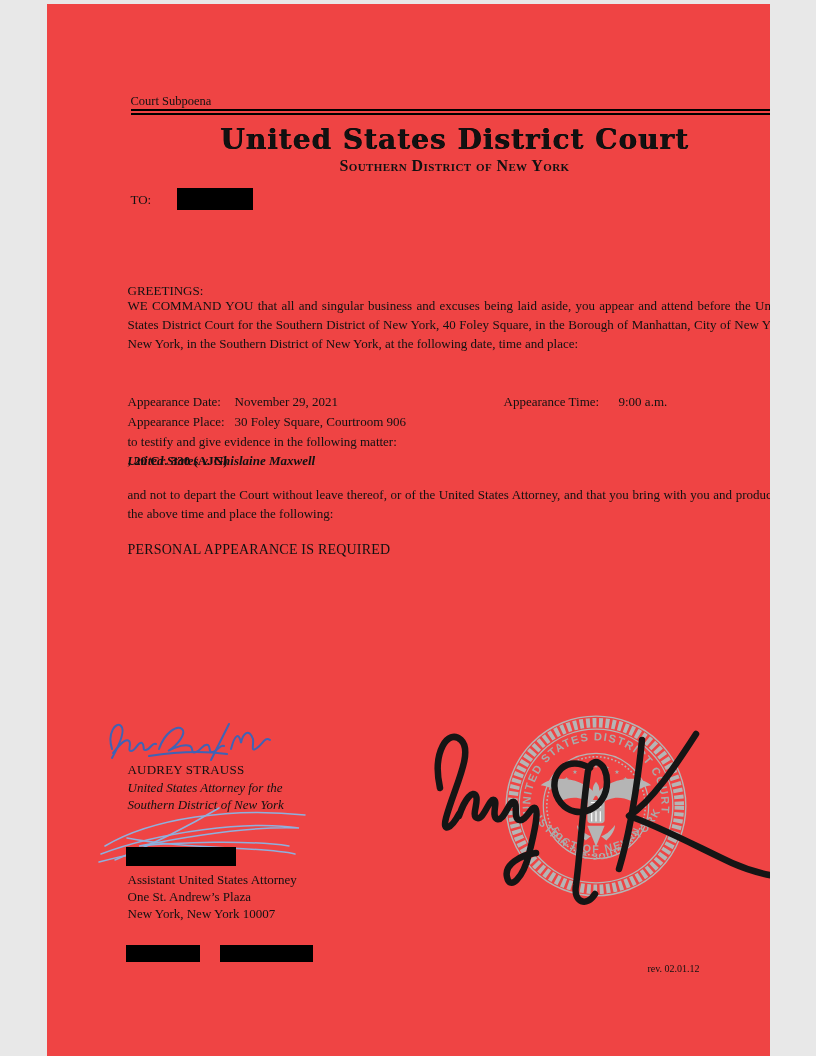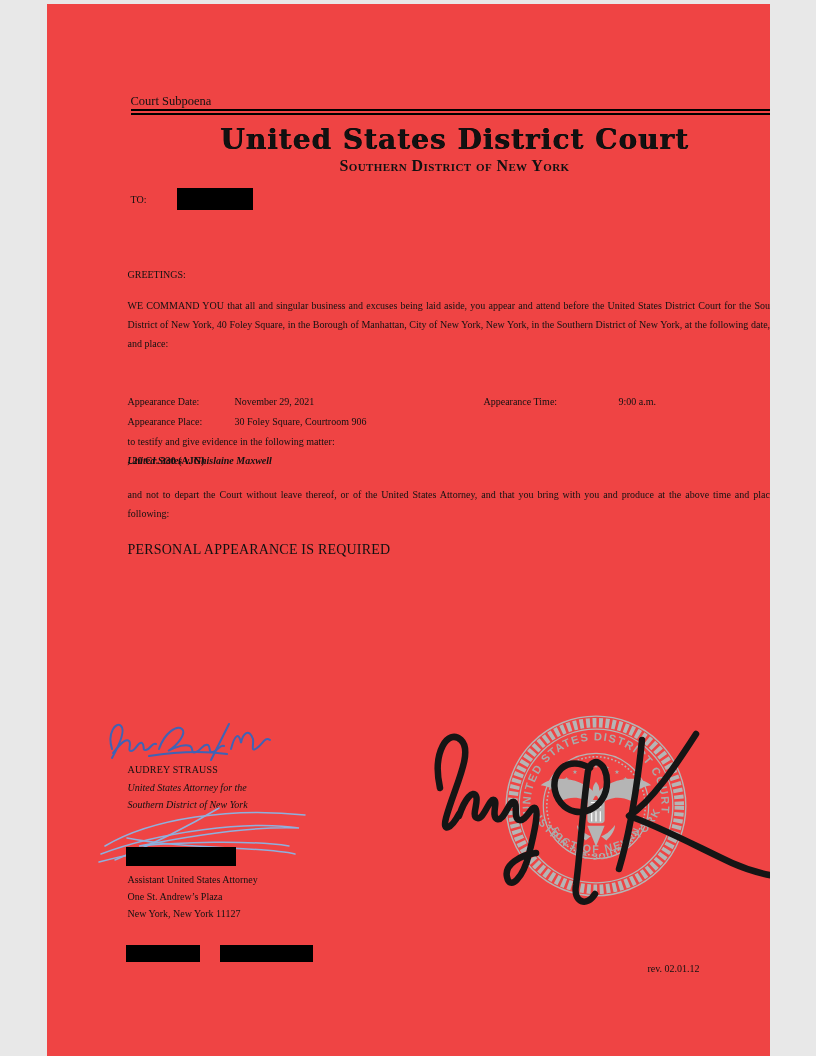--- a/index.html
+++ b/index.html
@@ -13,21 +13,21 @@
   .rule{background:#000;}
   .court-title{
     width:816px;text-align:center;font-family:"DejaVu Serif",serif;
     font-weight:700;font-size:28px;letter-spacing:1px;
     text-shadow:0.6px 0 0 #000;
   }
   .court-subtitle{
     width:816px;text-align:center;font-weight:700;font-size:16px;
     font-variant:small-caps;letter-spacing:0.4px;
   }
-  .body-text{font-size:10px;line-height:18.9px;}
+  .body-text{font-size:13px;line-height:18.9px;}
   .just{text-align:justify;}
   .redaction{background:#000;display:inline-block;}
   .caps{letter-spacing:0.2px;}
   .italic{font-style:italic;}
   .case-line{font-weight:700;}
   .case-name{font-style:italic;}
   .rev{font-size:10px;}
   .row-abs span{position:absolute;white-space:nowrap;}
   .email-row{display:flex;align-items:center;gap:7px;}
   svg{display:block;}
@@ -40,28 +40,28 @@
   <div class="abs hdr-label" style="left:84px;top:90px;">Court Subpoena</div>
   <div class="abs rule" style="left:84px;top:105px;width:661px;height:1.5px;"></div>
   <div class="abs rule" style="left:84px;top:108.5px;width:661px;height:2.5px;"></div>
 
   <div class="abs court-title" style="left:0;top:119px;">United States District Court</div>
   <div class="abs court-subtitle" style="left:0;top:153px;">Southern District of New York</div>
 
   <div class="abs body-text" style="left:84px;top:187px;">TO:</div>
   <div class="abs redaction" style="left:130px;top:184px;width:76px;height:22px;"></div>
 
-  <div class="abs body-text" style="left:81px;top:262px;font-family:Liberation Serif, serif;">GREETINGS:</div>
+  <div class="abs body-text" style="left:81px;top:278px;font-family:Liberation Serif, serif;">GREETINGS:</div>
 
   <div class="abs body-text just" style="left:81px;top:293px;width:663px;">WE COMMAND YOU that all and singular business and excuses being laid aside, you appear and attend before the United States District Court for the Southern District of New York, 40 Foley Square, in the Borough of Manhattan, City of New York, New York, in the Southern District of New York, at the following date, time and place:</div>
 
   <div class="abs row-abs body-text" style="left:81px;top:389px;width:663px;height:82px;">
     <span style="left:0;top:0;">Appearance Date:</span>
     <span style="left:107px;top:0;">November 29, 2021</span>
-    <span style="left:356px;top:0;">Appearance Time:</span>
+    <span style="left:376px;top:0;">Appearance Time:</span>
     <span style="left:491px;top:0;">9:00 a.m.</span>
     <span style="left:0;top:19.8px;">Appearance Place:</span>
     <span style="left:107px;top:19.8px;">30 Foley Square, Courtroom 906</span>
     <span style="left:0;top:39.6px;">to testify and give evidence in the following matter:</span>
     <span class="case-line" style="left:0;top:59.4px;">
         <span class="case-name">United States v. Ghislaine Maxwell</span>
         <span>, 20 Cr. 330 (AJN)</span>
       </span>
   </div>
 
@@ -93,21 +93,21 @@
       <path d="M30,36 C92,48 162,44 198,52"></path>
       <path d="M122,6 C92,24 56,42 18,58"></path>
       <path d="M2,60 C30,52 60,48 90,47"></path>
     </g>
   </svg>
 
   <div class="abs redaction" style="left:79px;top:843px;width:110px;height:19px;z-index:3;"></div>
 
   <div class="abs body-text" style="left:81px;top:867px;">Assistant United States Attorney</div>
   <div class="abs body-text" style="left:81px;top:884px;">One St. Andrew’s Plaza</div>
-  <div class="abs body-text" style="left:81px;top:901px;">New York, New York 11127</div>
+  <div class="abs body-text" style="left:81px;top:901px;">New York, New York 10007</div>
 
 
   <div class="abs redaction" style="left:79px;top:941px;width:74px;height:17px;z-index:3;"></div>
   <div class="abs redaction" style="left:173px;top:941px;width:93px;height:17px;z-index:3;"></div>
 
   <div class="abs rev" style="right:70px;top:959px;">rev. 02.01.12</div>
 
   <svg class="abs" style="left:454px;top:707px;z-index:1;" width="190" height="190" viewBox="0 0 220 220">
     <defs>
       <path id="seal-arc-top" d="M 41 142 A 76 76 0 1 1 179 142"></path>

